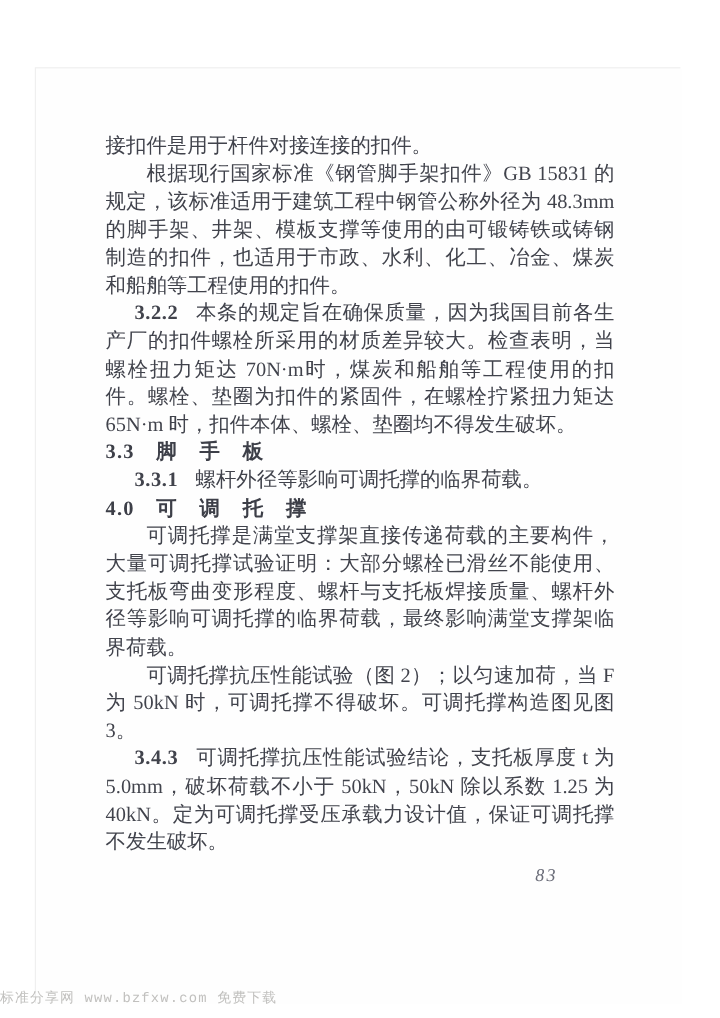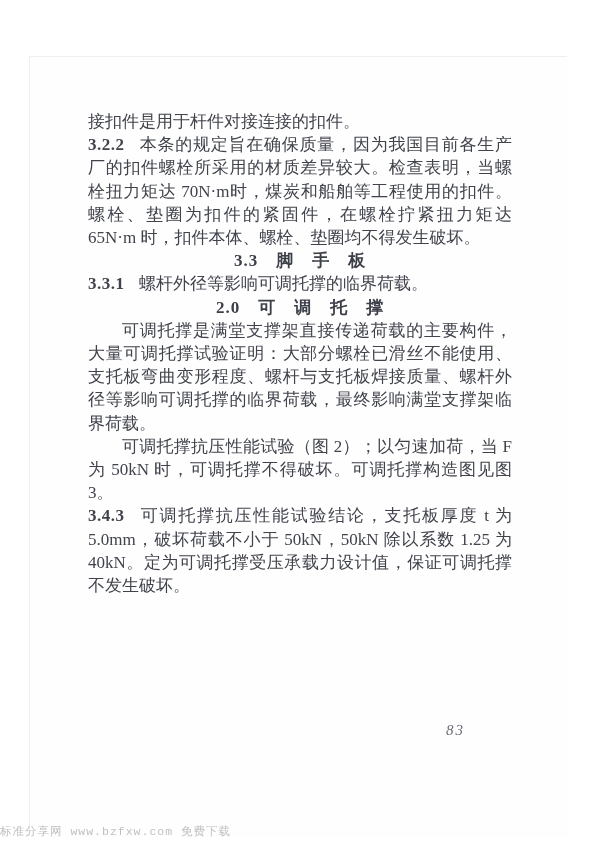--- a/index.html
+++ b/index.html
@@ -42,23 +42,23 @@
     margin: 0;
     padding: 0;
   }
   p.indent {
     text-indent: 2em;
   }
   .num {
     font-weight: bold;
     margin-right: 0.85em;
     letter-spacing: 0.5px;
+    margin-left: 24px;
   }
   .heading {
-    text-align: center;
     font-weight: bold;
     margin: 8px 0 8px 0;
     text-indent: 0;
     letter-spacing: 1px;
     color: #3d3f48;
     font-family: Liberation Serif, serif;
   }
   .page-number {
     position: absolute;
     left: 446px;
@@ -82,28 +82,29 @@
 </head>
 <body>
 
 <div class="page">
   <div class="scan-edge"></div>
 
   <div class="content">
 
     <p>接扣件是用于杆件对接连接的扣件。</p>
 
+    <p class="indent">根据现行国家标准《钢管脚手架扣件》GB 15831 的规定，该标准适用于建筑工程中钢管公称外径为 48.3mm 的脚手架、井架、模板支撑等使用的由可锻铸铁或铸钢制造的扣件，也适用于市政、水利、化工、冶金、煤炭和船舶等工程使用的扣件。</p>
 
     <p><span class="num">3.2.2</span><span>本条的规定旨在确保质量，因为我国目前各生产厂的扣件螺栓所采用的材质差异较大。检查表明，当螺栓扭力矩达 70N·m时，煤炭和船舶等工程使用的扣件。螺栓、垫圈为扣件的紧固件，在螺栓拧紧扭力矩达 65N·m 时，扣件本体、螺栓、垫圈均不得发生破坏。</span></p>
 
     <p class="heading">3.3　脚　手　板</p>
 
     <p><span class="num">3.3.1</span><span>螺杆外径等影响可调托撑的临界荷载。</span></p>
 
-    <p class="heading">2.0　可　调　托　撑</p>
+    <p class="heading">4.0　可　调　托　撑</p>
 
 
     <p class="indent">可调托撑是满堂支撑架直接传递荷载的主要构件，大量可调托撑试验证明：大部分螺栓已滑丝不能使用、支托板弯曲变形程度、螺杆与支托板焊接质量、螺杆外径等影响可调托撑的临界荷载，最终影响满堂支撑架临界荷载。</p>
 
     <p class="indent">可调托撑抗压性能试验（图 2）；以匀速加荷，当 F 为 50kN 时，可调托撑不得破坏。可调托撑构造图见图 3。</p>
 
     <p><span class="num">3.4.3</span><span>可调托撑抗压性能试验结论，支托板厚度 t 为 5.0mm，破坏荷载不小于 50kN，50kN 除以系数 1.25 为 40kN。定为可调托撑受压承载力设计值，保证可调托撑不发生破坏。</span></p>
 
   </div>
 

